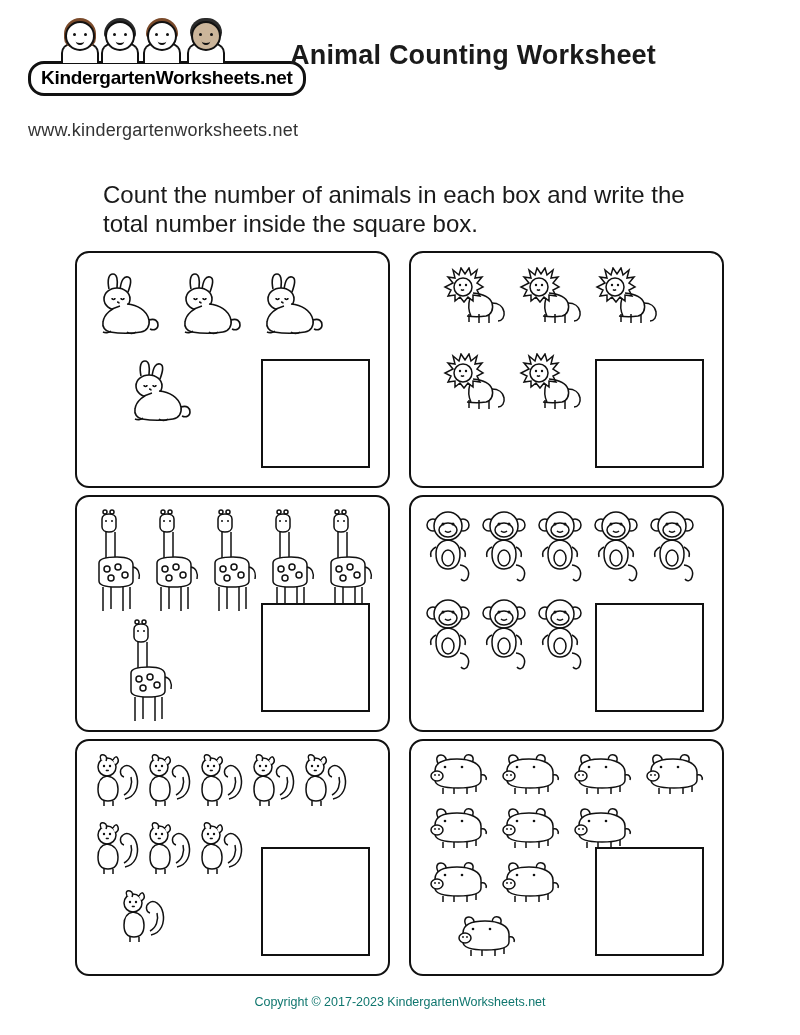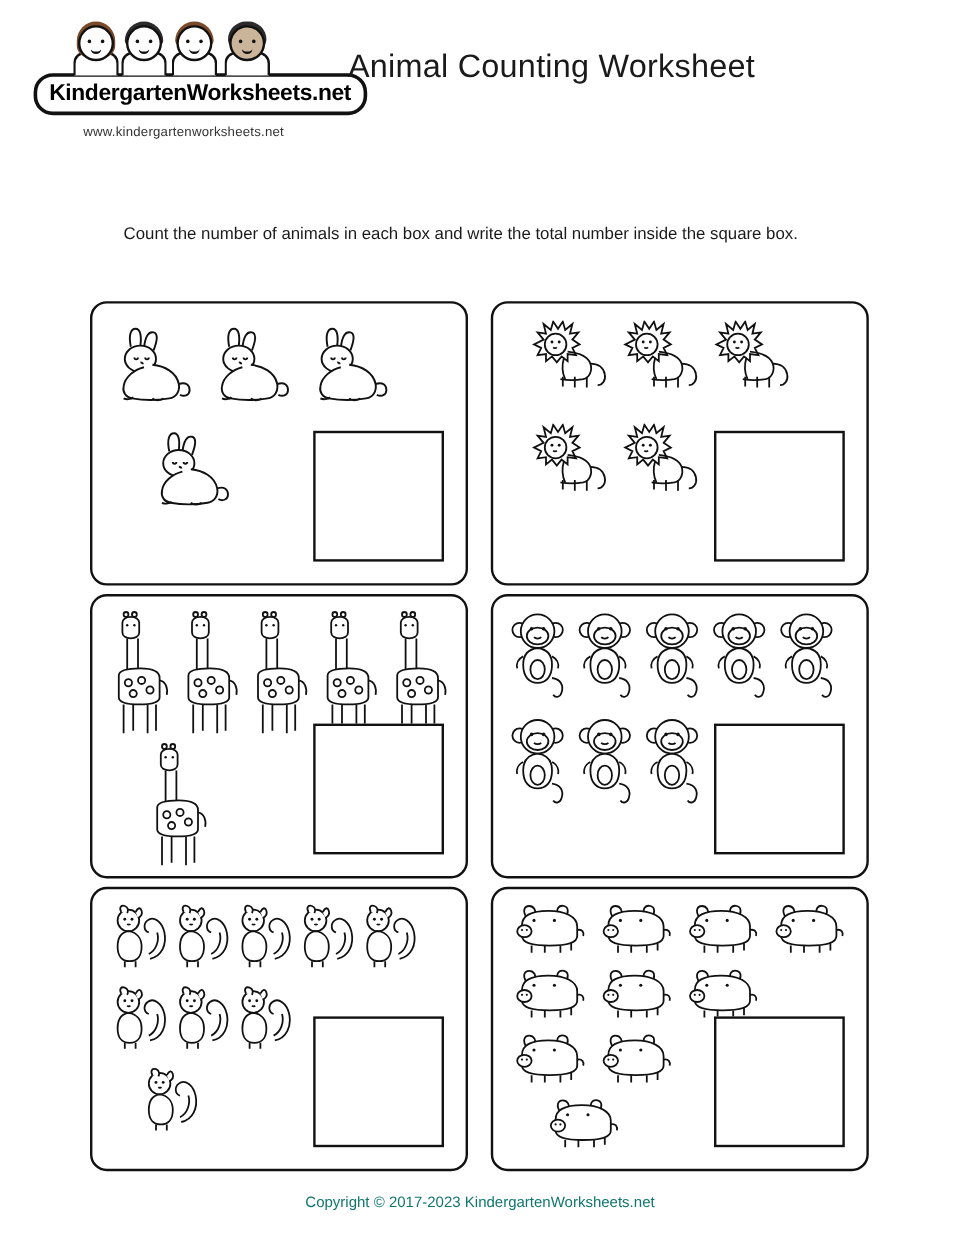--- a/index.html
+++ b/index.html
@@ -108,32 +108,32 @@
     border: 3px solid #111;
     border-radius: 16px;
     padding: 3px 10px 4px 10px;
     display: inline-block;
     font-size: 19px;
     font-weight: bold;
     letter-spacing: -0.3px;
     white-space: nowrap;
   }
   .logo-url {
-    margin-top: 8px;
-    font-size: 11px;
+    margin-top: 24px;
+    font-size: 18px;
     color: #333;
     letter-spacing: 0.2px;
   }
 
   .title {
     position: absolute;
     left: 290px;
     top: 40px;
     font-size: 27px;
-    font-weight: normal;
+    font-weight: bold;
     letter-spacing: 0.2px;
     color: #1a1a1a;
   }
   .name-line {
     position: absolute;
     right: 60px;
     top: 126px;
     font-size: 21px;
     color: #1a1a1a;
     white-space: nowrap;
@@ -144,21 +144,21 @@
     border-bottom: 2px solid #1a1a1a;
     margin-left: 2px;
   }
 
   
   .instructions {
     position: absolute;
     left: 103px;
     top: 180px;
     width: 620px;
-    font-size: 14px;
+    font-size: 24px;
     line-height: 29px;
     color: #1a1a1a;
   }
 
   
   .grid {
     position: absolute;
     left: 75px;
     top: 251px;
     width: 650px;

